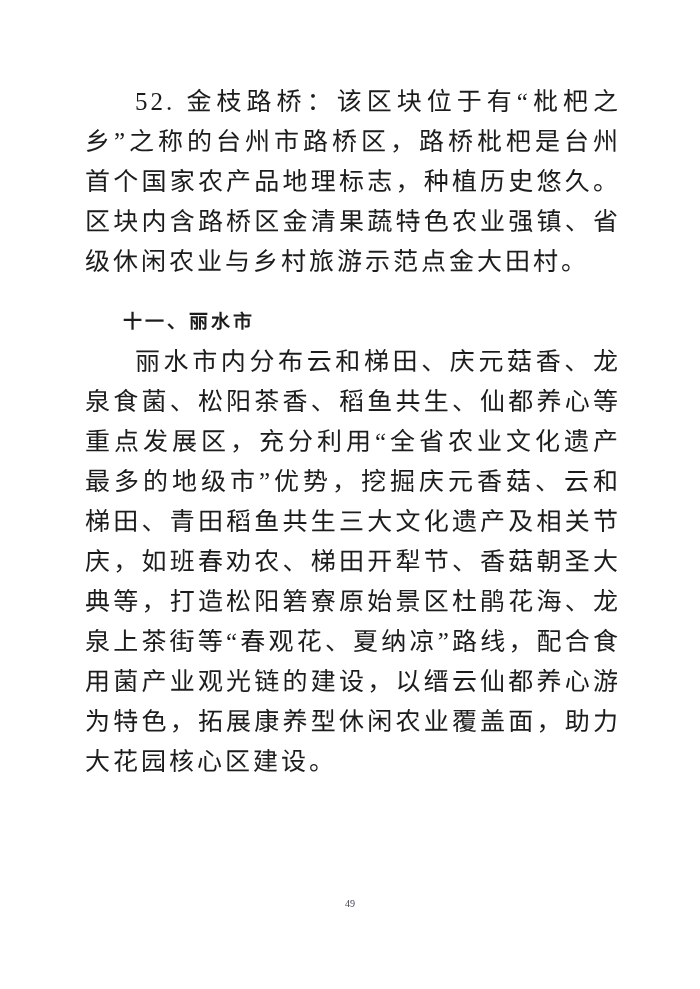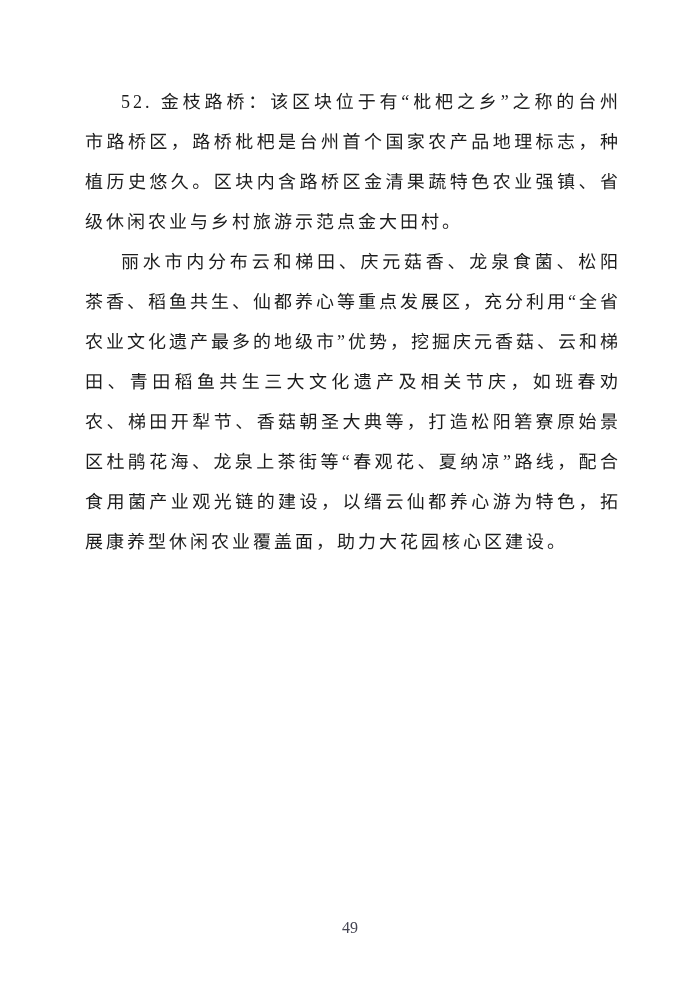--- a/index.html
+++ b/index.html
@@ -20,51 +20,52 @@
     background: #ffffff;
   }
   .content {
     position: absolute;
     left: 85px;
     top: 82px;
     width: 536px;
   }
   p.body-para {
     margin: 0;
-    font-size: 18px;
+    font-size: 25px;
     line-height: 40px;
     letter-spacing: 3px;
     text-align: justify;
     text-indent: 2em;
     color: #1c1c1c;
     word-break: break-all;
   }
   h2.section-heading {
     margin: 20px 0 0 0;
     font-size: 19px;
     line-height: 40px;
     letter-spacing: 3px;
     font-weight: bold;
     text-indent: 2em;
     color: #1c1c1c;
   }
   .page-number {
     position: absolute;
     left: 0;
     right: 0;
-    top: 920px;
+    top: 896px;
     text-align: center;
-    font-size: 16px;
+    font-size: 10px;
     line-height: 16px;
     color: #454552;
     font-family: "Liberation Serif", "DejaVu Serif", serif;
   }
 </style>
 </head>
 <body>
 
 <div class="page">
   <div class="content">
     <p class="body-para">52. 金枝路桥：该区块位于有“枇杷之乡”之称的台州市路桥区，路桥枇杷是台州首个国家农产品地理标志，种植历史悠久。区块内含路桥区金清果蔬特色农业强镇、省级休闲农业与乡村旅游示范点金大田村。</p>
+    <h2 class="section-heading">十一、丽水市</h2>
     <p class="body-para">丽水市内分布云和梯田、庆元菇香、龙泉食菌、松阳茶香、稻鱼共生、仙都养心等重点发展区，充分利用“全省农业文化遗产最多的地级市”优势，挖掘庆元香菇、云和梯田、青田稻鱼共生三大文化遗产及相关节庆，如班春劝农、梯田开犁节、香菇朝圣大典等，打造松阳箬寮原始景区杜鹃花海、龙泉上茶街等“春观花、夏纳凉”路线，配合食用菌产业观光链的建设，以缙云仙都养心游为特色，拓展康养型休闲农业覆盖面，助力大花园核心区建设。</p>
   </div>
   <div class="page-number">49</div>
 </div>
 
 </body></html>

